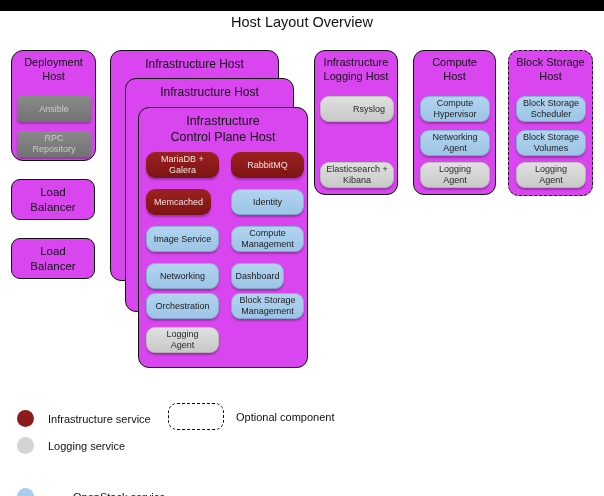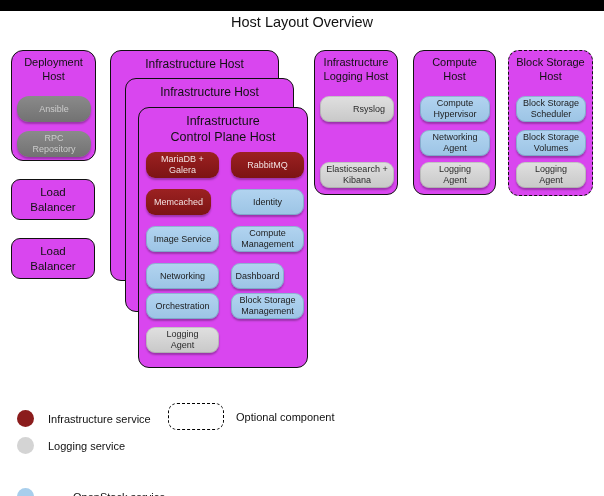--- a/index.html
+++ b/index.html
@@ -35,21 +35,21 @@
   }
   .pill[data-type="openstack"]{
     background:linear-gradient(#b2d4f0,#9cc4e5);color:#1c1c1c;
     box-shadow:inset 0 0 0 1px rgba(40,80,120,0.25),0 2px 2px rgba(0,0,0,0.28);
   }
   .pill[data-type="logging"]{
     background:linear-gradient(#e0e0e0,#c8c8c8);color:#2b2b2b;
     box-shadow:inset 0 0 0 1px rgba(0,0,0,0.12),0 2px 2px rgba(0,0,0,0.28);
   }
   .pill[data-type="deployment"]{
-    background:linear-gradient(#8a8a8a,#727272);color:#cccccc;border-radius:12px;
+    background:linear-gradient(#8a8a8a,#727272);color:#cccccc;border-radius:4px;
   }
   .legend-row{position:absolute;left:17px;display:flex;align-items:center;}
   .legend-swatch{width:17px;height:17px;border-radius:50%;flex:0 0 auto;}
   .legend-swatch[data-type="infra"]{background:#8b1c1c;}
   .legend-swatch[data-type="logging"]{background:#d4d4d4;}
   .legend-swatch[data-type="openstack"]{background:#a8ceec;}
   .legend-label{font-size:11px;color:#111;margin-left:14px;}
   .optional-row{position:absolute;left:168px;top:403px;display:flex;align-items:center;}
   .optional-box{
     width:56px;height:27px;border:1.6px dashed #000;border-radius:9px;

